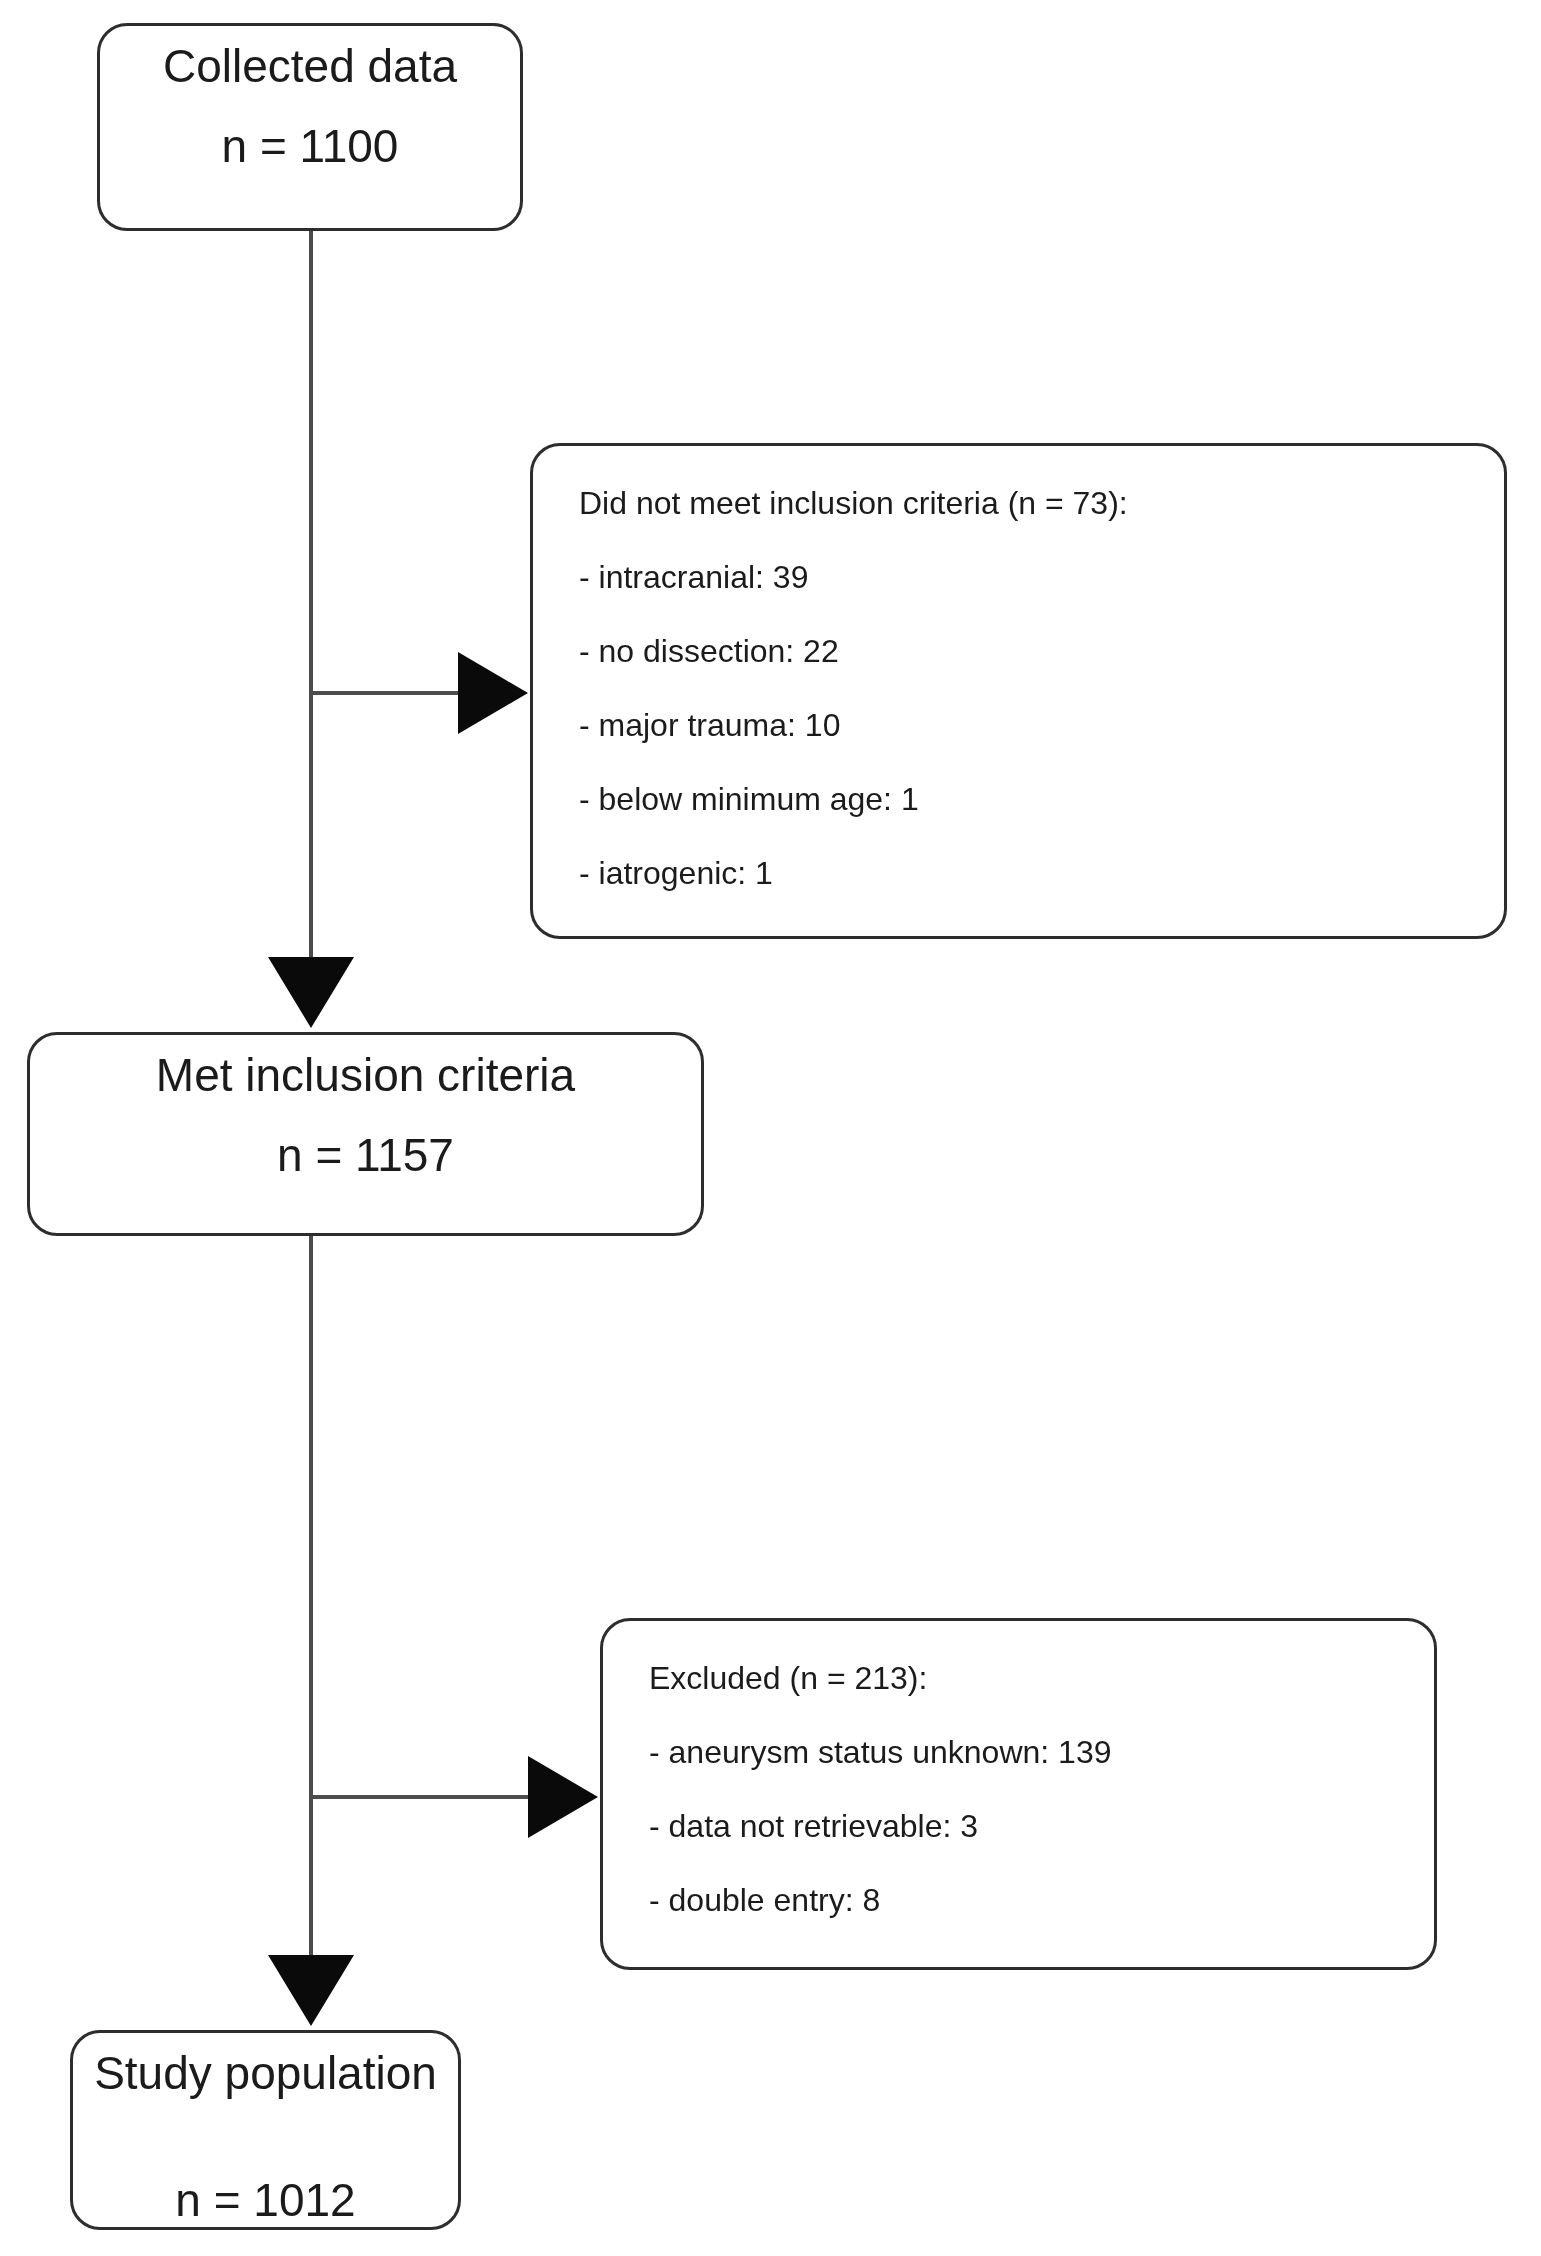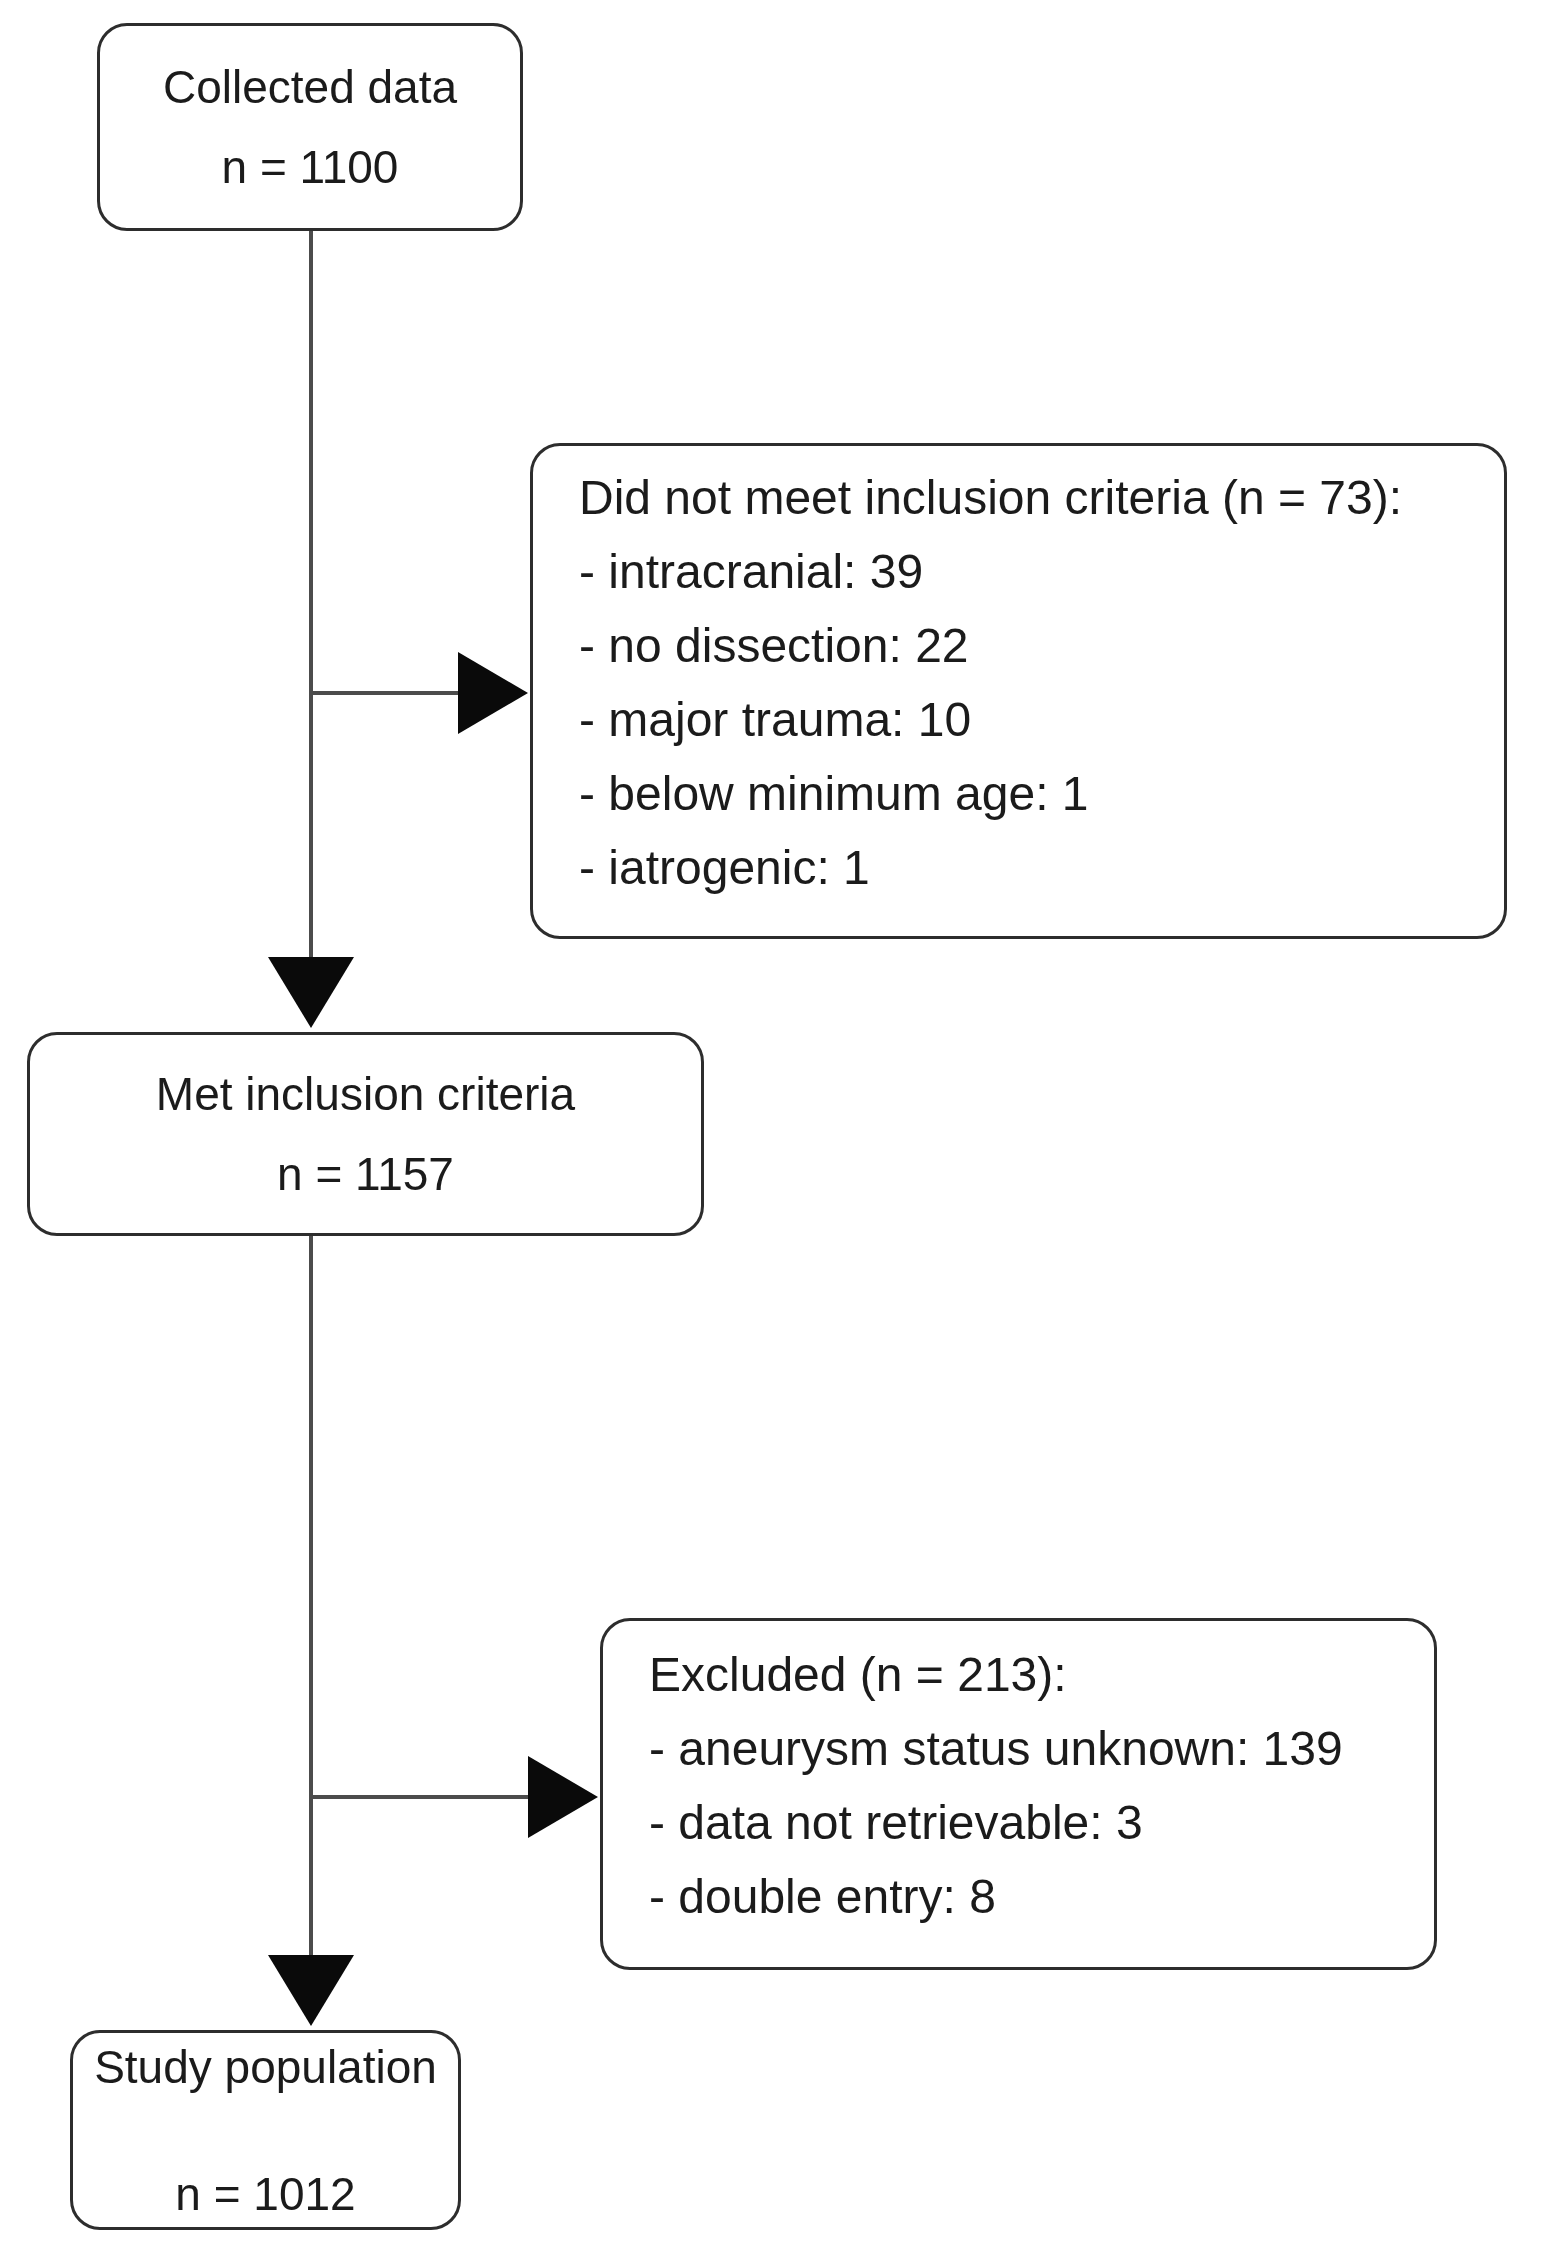--- a/index.html
+++ b/index.html
@@ -38,32 +38,31 @@
     stroke: none;
   }
   .node {
     position: absolute;
     background: var(--box-fill);
     border: 3px solid var(--box-border);
     border-radius: 30px;
     color: var(--text);
     display: flex;
     flex-direction: column;
-    justify-content: center;
   }
   .node.centered {
     align-items: center;
     text-align: center;
     font-size: 46px;
     line-height: 80px;
   }
   .node.list {
     align-items: flex-start;
     text-align: left;
-    font-size: 48px;
+    font-size: 32px;
     line-height: 74px;
     padding: 20px 36px 36px 46px;
   }
   .node-collected { left: 97px;  top: 23px;   width: 426px; height: 208px; }
   .node-not-met   { left: 530px; top: 443px;  width: 977px; height: 496px; }
   .node-met       { left: 27px;  top: 1032px; width: 677px; height: 204px; }
   .node-excluded  { left: 600px; top: 1618px; width: 837px; height: 352px; }
   .node-study     { left: 70px;  top: 2030px; width: 391px; height: 200px; gap: 47px; }
   .line-text { display: block; }
 </style>

